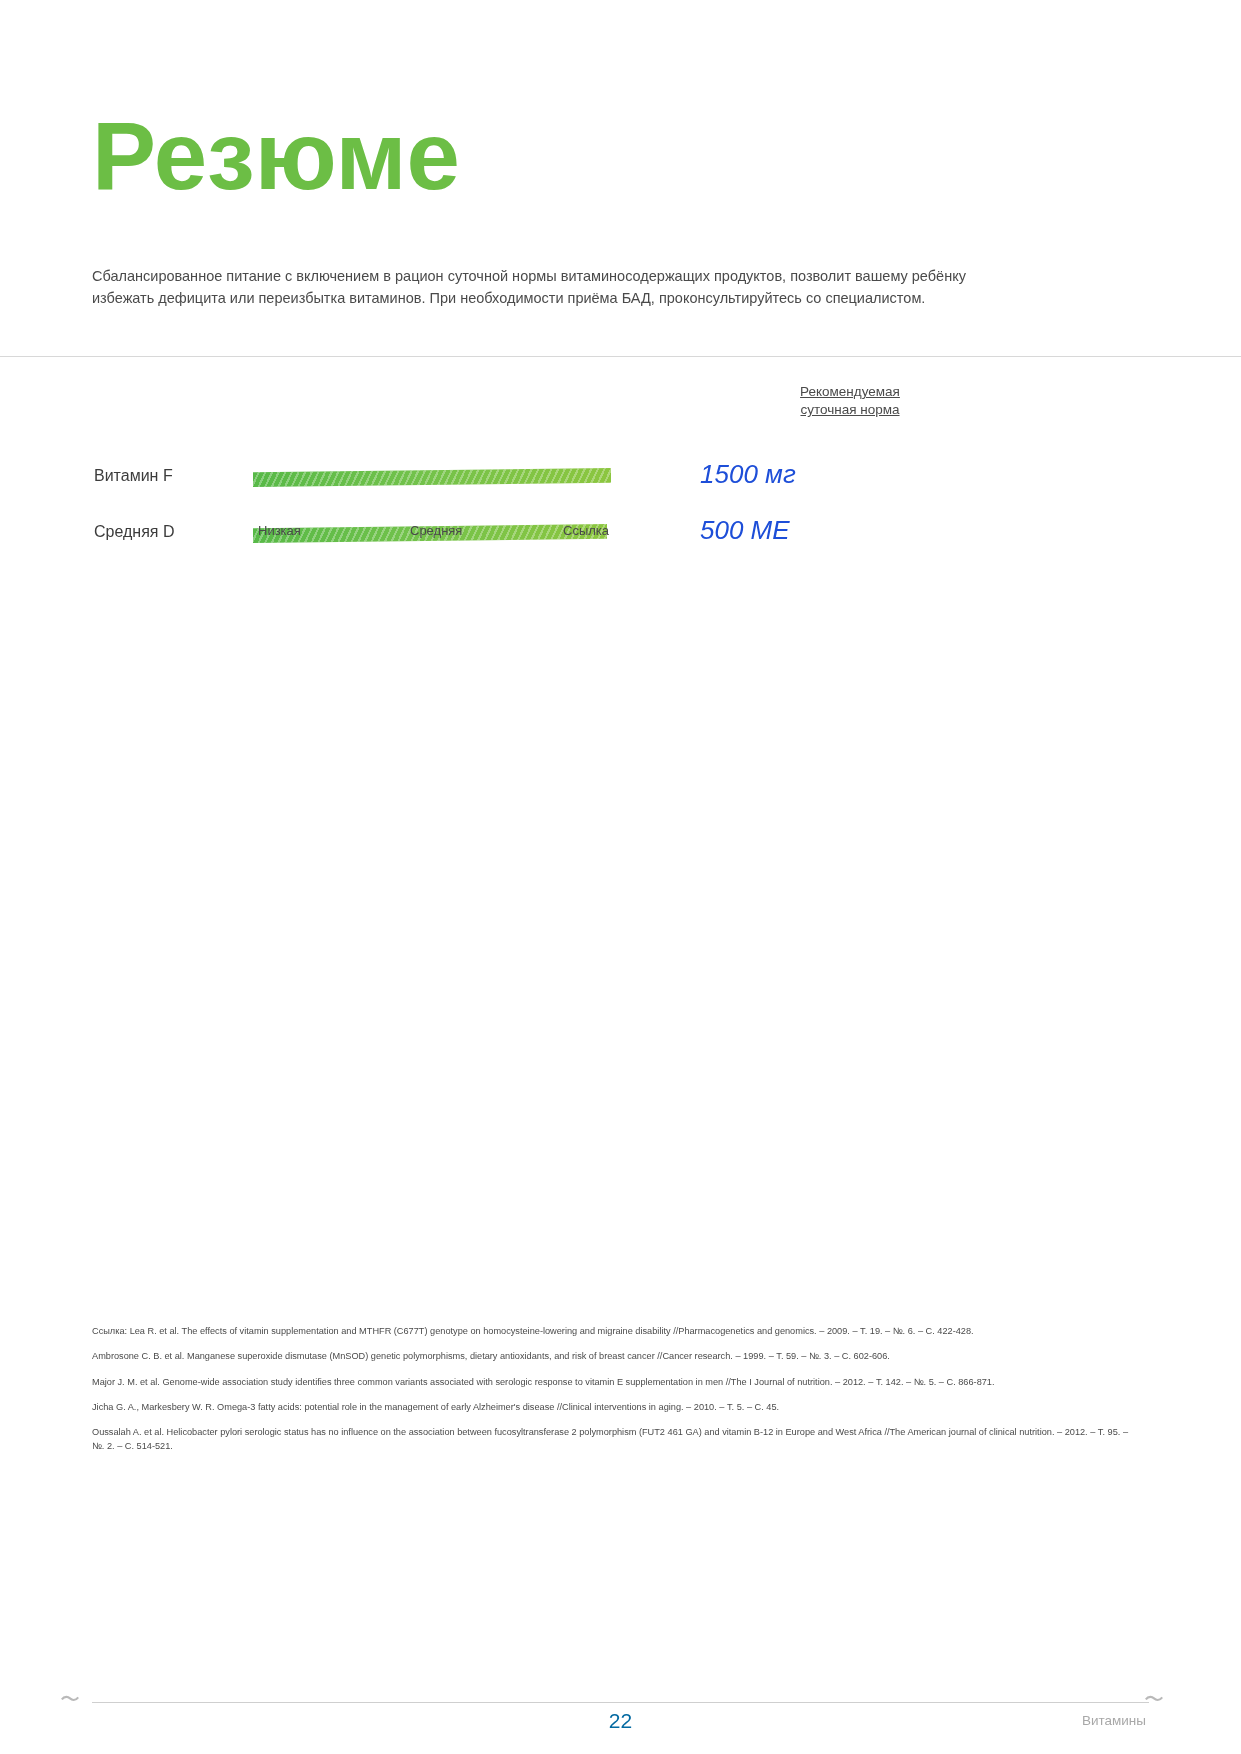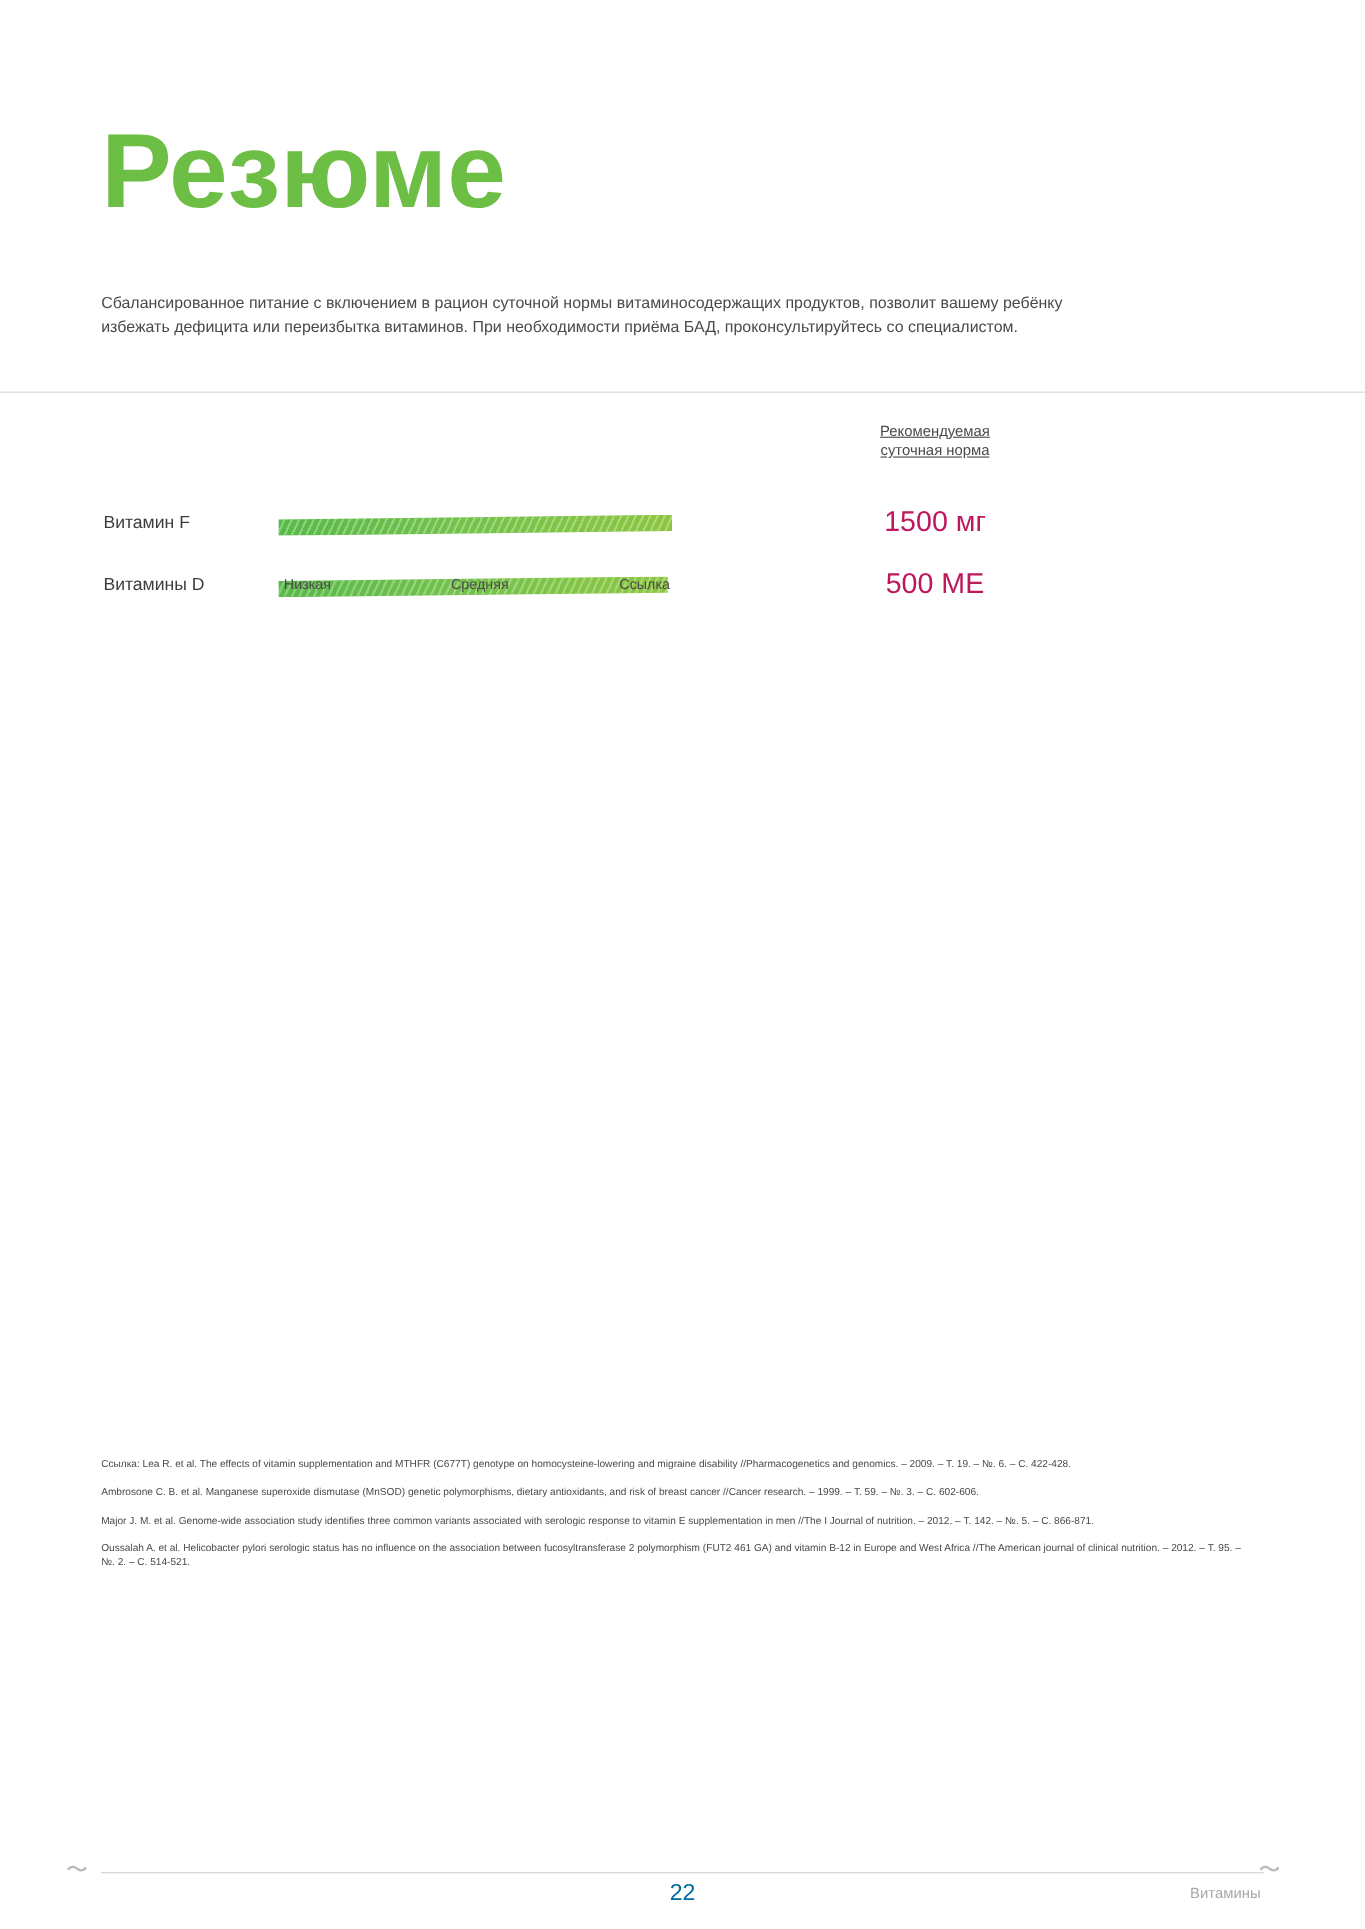--- a/index.html
+++ b/index.html
@@ -117,24 +117,25 @@
         rgba(255,255,255,0) 6px),
       linear-gradient(to right, #57b947 0%, #72c24b 45%, #8cc63f 100%);
     clip-path: polygon(0 22%, 100% 0, 100% 78%, 0 100%);
   }
 
   .norm-value {
     position: absolute;
     left: 700px;
     top: 0px;
     width: 300px;
-    text-align: center;
+    text-align: left;
     font-size: 26px;
-    color: #be185d;
+    color: #1d4ed8;
     white-space: nowrap;
+    font-style: italic;
   }
 
   .scale {
     position: absolute;
     left: 253px;
     top: 148px;
     width: 380px;
     height: 18px;
     font-size: 13px;
     color: #4a4a4a;
@@ -219,39 +220,40 @@
 
     <div class="row row-1">
       <div class="row-label">Витамин F</div>
       <div class="bar-track">
         <div class="bar-fill" style="width:100%"></div>
       </div>
       <div class="norm-value">1500 мг</div>
     </div>
 
     <div class="row row-2">
-      <div class="row-label">Витамины D</div>
+      <div class="row-label">Средняя D</div>
       <div class="bar-track">
         <div class="bar-fill" style="width:99%"></div>
       </div>
       <div class="norm-value">500 МЕ</div>
     </div>
 
     <div class="scale">
       <span class="s-low">Низкая</span>
       <span class="s-mid">Средняя</span>
       <span class="s-high">Ссылка</span>
     </div>
 
   </div>
 
   <div class="refs">
     <div class="ref-item">Ссылка: Lea R. et al. The effects of vitamin supplementation and MTHFR (C677T) genotype on homocysteine-lowering and migraine disability //Pharmacogenetics and genomics. – 2009. – Т. 19. – №. 6. – С. 422-428.</div>
     <div class="ref-item">Ambrosone C. B. et al. Manganese superoxide dismutase (MnSOD) genetic polymorphisms, dietary antioxidants, and risk of breast cancer //Cancer research. – 1999. – Т. 59. – №. 3. – С. 602-606.</div>
     <div class="ref-item">Major J. M. et al. Genome-wide association study identifies three common variants associated with serologic response to vitamin E supplementation in men //The I Journal of nutrition. – 2012. – Т. 142. – №. 5. – С. 866-871.</div>
+    <div class="ref-item">Jicha G. A., Markesbery W. R. Omega-3 fatty acids: potential role in the management of early Alzheimer's disease //Clinical interventions in aging. – 2010. – Т. 5. – С. 45.</div>
     <div class="ref-item">Oussalah A. et al. Helicobacter pylori serologic status has no influence on the association between fucosyltransferase 2 polymorphism (FUT2 461 GA) and vitamin B-12 in Europe and West Africa //The American journal of clinical nutrition. – 2012. – Т. 95. – №. 2. – С. 514-521.</div>
   </div>
 
   <div class="footer-swash-left">〜</div>
   <div class="footer-line"></div>
   <div class="footer-swash-right">〜</div>
   <div class="page-number">22</div>
   <div class="footer-section">Витамины</div>
 
 </div>

